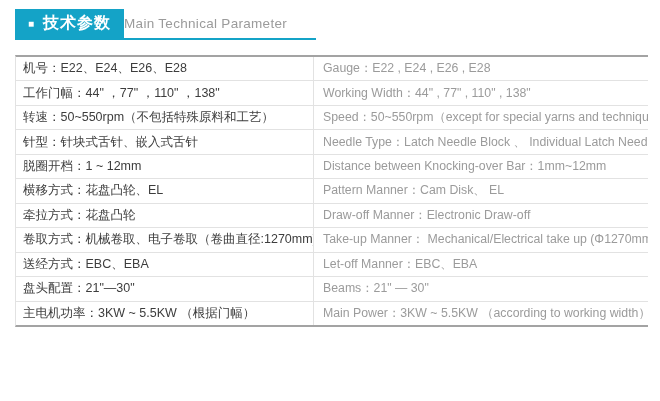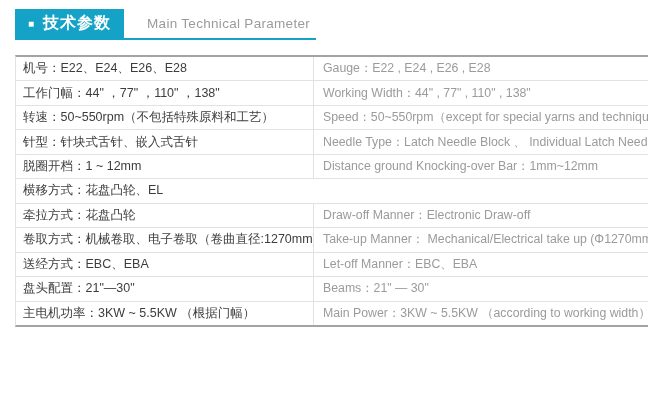--- a/index.html
+++ b/index.html
@@ -13,21 +13,21 @@
   html,body{width:660px;height:401px;background:#ffffff;overflow:hidden;
     font-family:"Liberation Sans","DejaVu Sans",sans-serif;}
   .page{position:relative;width:660px;height:401px;background:#ffffff;}
 
   
   .header{position:absolute;left:15px;top:9px;width:301px;height:31px;
     border-bottom:2px solid var(--accent);display:flex;align-items:stretch;}
   .badge{background:var(--accent);color:#ffffff;display:flex;align-items:center;
     padding:0 13px;font-size:16px;font-weight:bold;letter-spacing:1px;white-space:nowrap;}
   .badge .bullet{font-size:10px;margin-right:8px;line-height:1;}
-  .header-title{color:var(--en-text);font-size:13.5px;margin-left:23px;
+  .header-title{color:var(--en-text);font-size:13.5px;
     align-self:center;white-space:nowrap;letter-spacing:0.3px;}
 
   
   .spec-table{position:absolute;left:15px;top:55px;width:633px;height:272px;
     border-top:2px solid var(--border-heavy);
     border-bottom:2px solid var(--border-heavy);
     border-left:1px solid var(--border-light);
     display:flex;flex-direction:column;}
   .row{flex:1 1 0;display:flex;align-items:stretch;border-bottom:1px solid var(--border-light);min-height:0;}
   .row:last-child{border-bottom:none;}
@@ -61,24 +61,25 @@
       <div class="row">
         <div class="cell cn">转速：50~550rpm（不包括特殊原料和工艺）</div>
         <div class="cell en">Speed：50~550rpm（except for special yarns and technique）</div>
       </div>
       <div class="row">
         <div class="cell cn">针型：针块式舌针、嵌入式舌针</div>
         <div class="cell en">Needle Type：Latch Needle Block 、 Individual Latch Needle</div>
       </div>
       <div class="row">
         <div class="cell cn">脱圈开档：1 ~ 12mm</div>
-        <div class="cell en">Distance ground Knocking-over Bar：1mm~12mm</div>
+        <div class="cell en">Distance between Knocking-over Bar：1mm~12mm</div>
       </div>
       <div class="row">
         <div class="cell cn">横移方式：花盘凸轮、EL</div>
+        <div class="cell en">Pattern Manner：Cam Disk、 EL</div>
       </div>
       <div class="row">
         <div class="cell cn">牵拉方式：花盘凸轮</div>
         <div class="cell en">Draw-off Manner：Electronic Draw-off</div>
       </div>
       <div class="row">
         <div class="cell cn">卷取方式：机械卷取、电子卷取（卷曲直径:1270mm)</div>
         <div class="cell en">Take-up Manner： Mechanical/Electrical take up (Φ1270mm)</div>
       </div>
       <div class="row">

